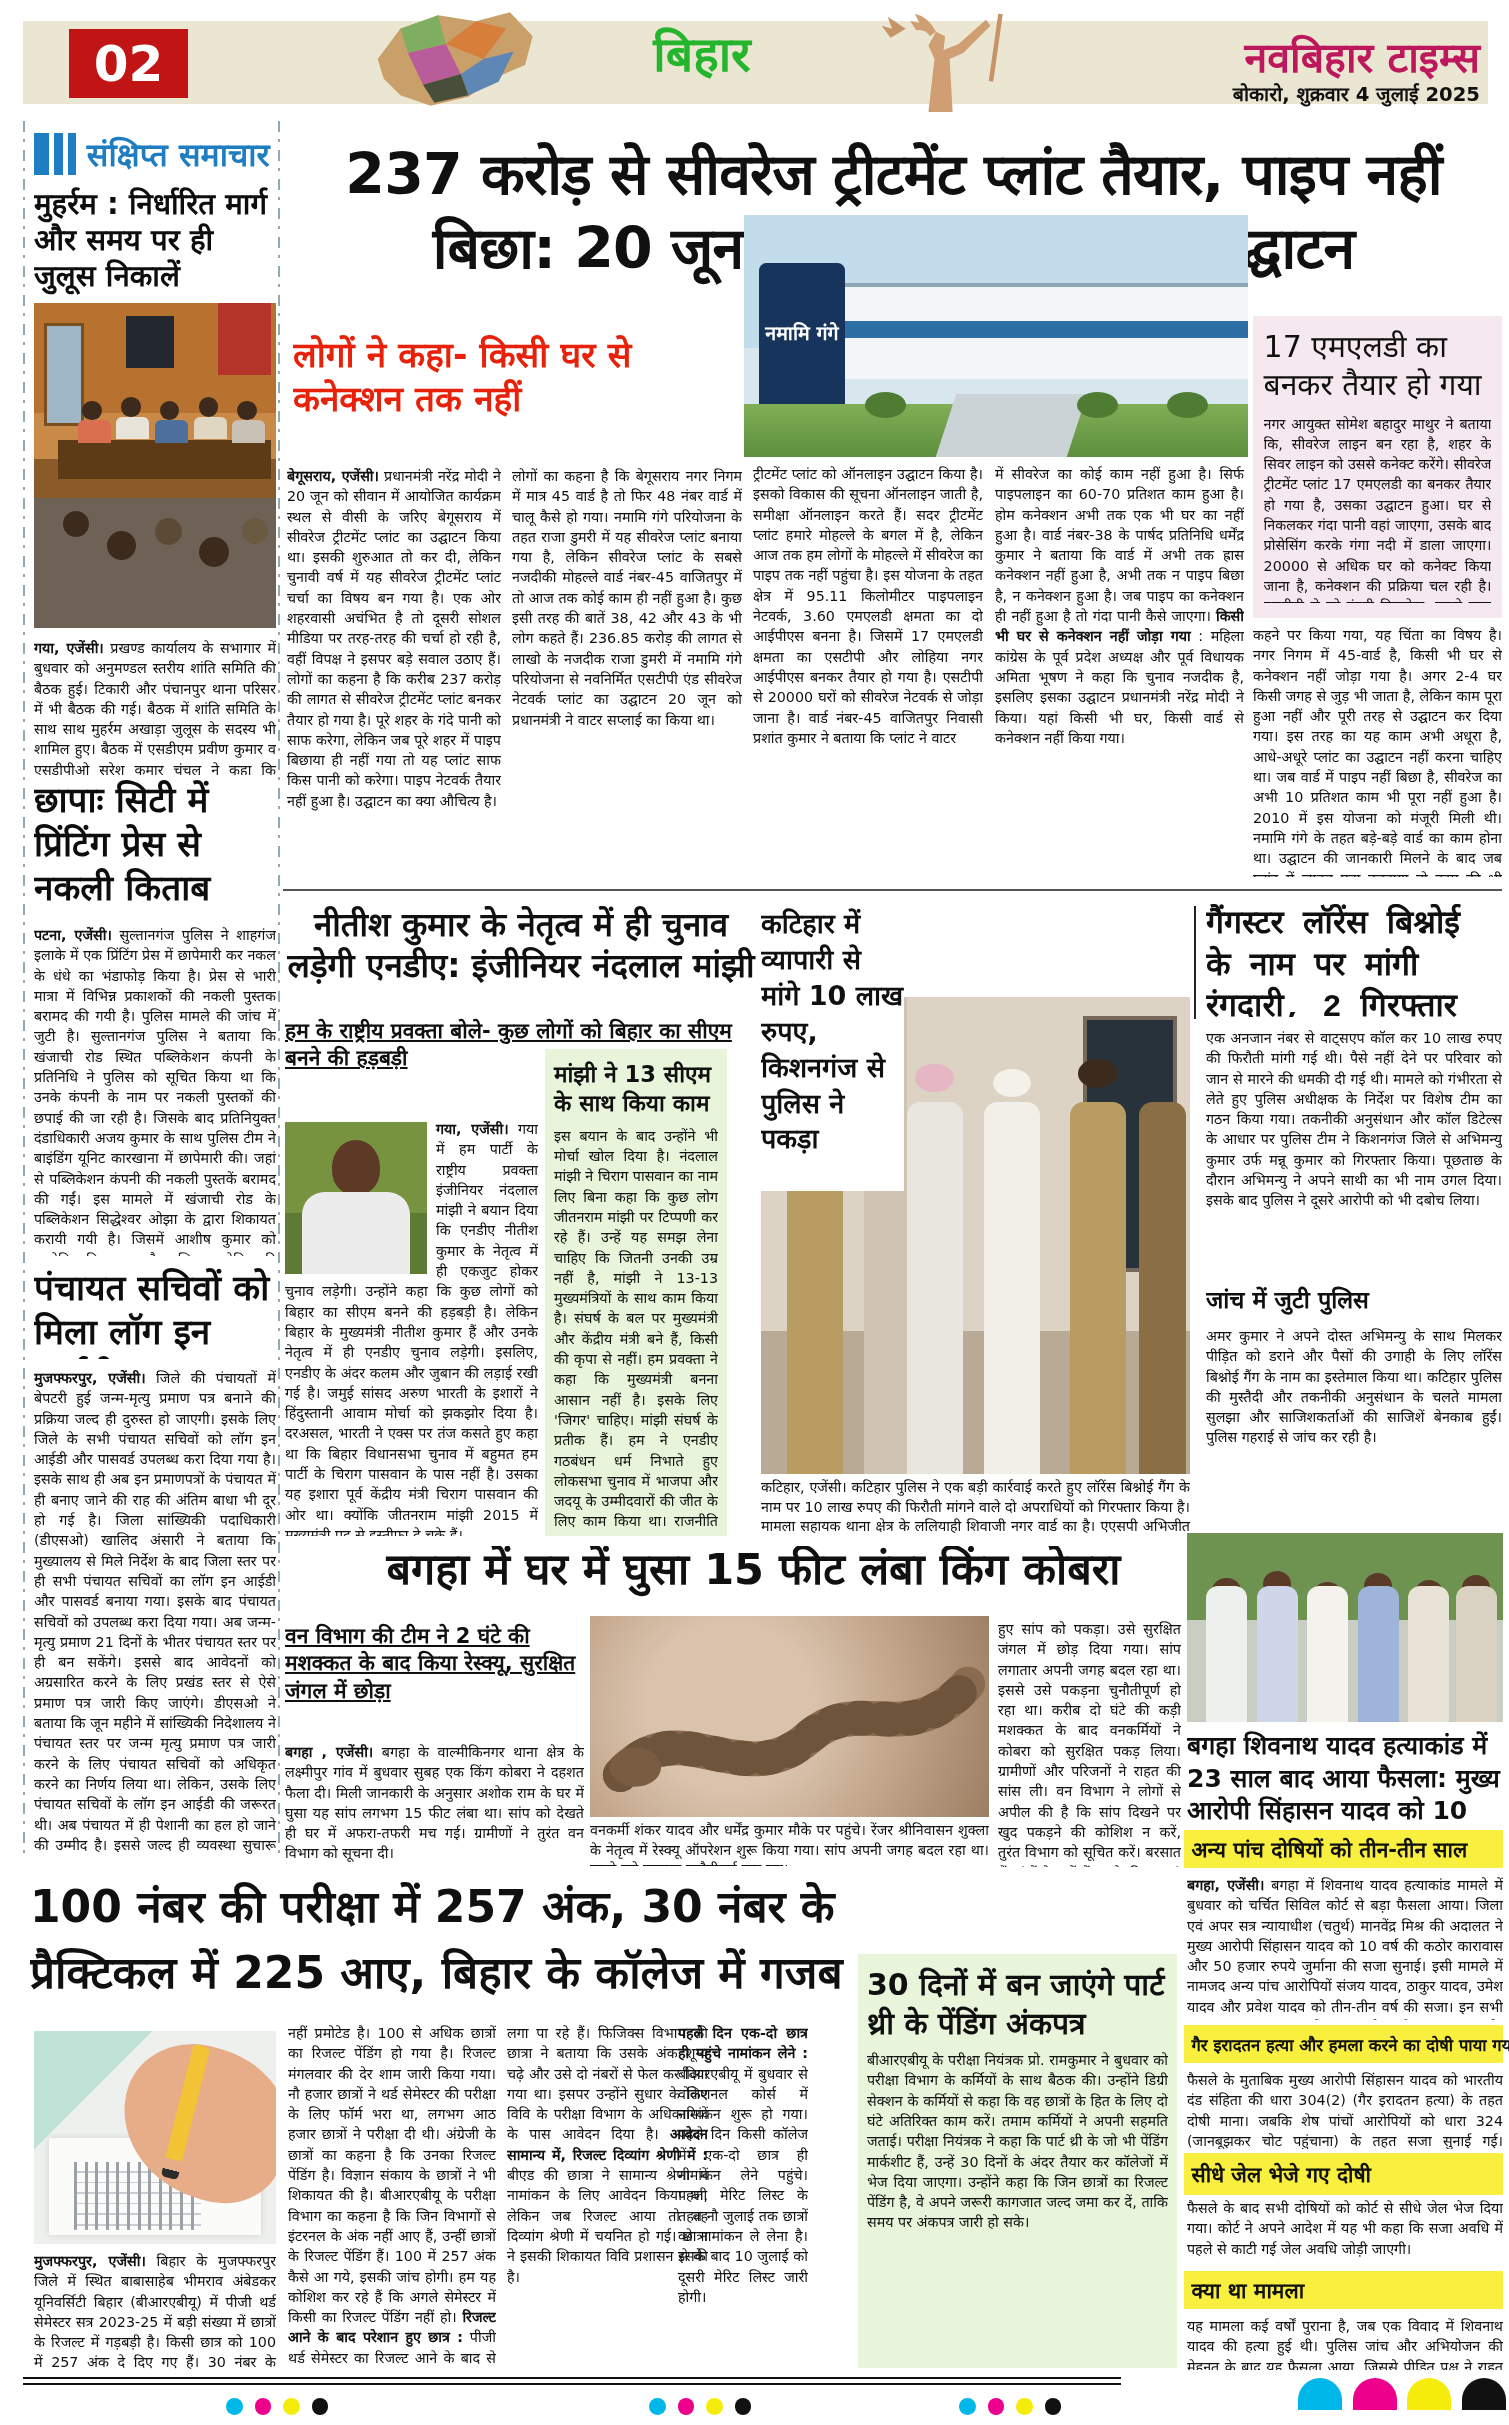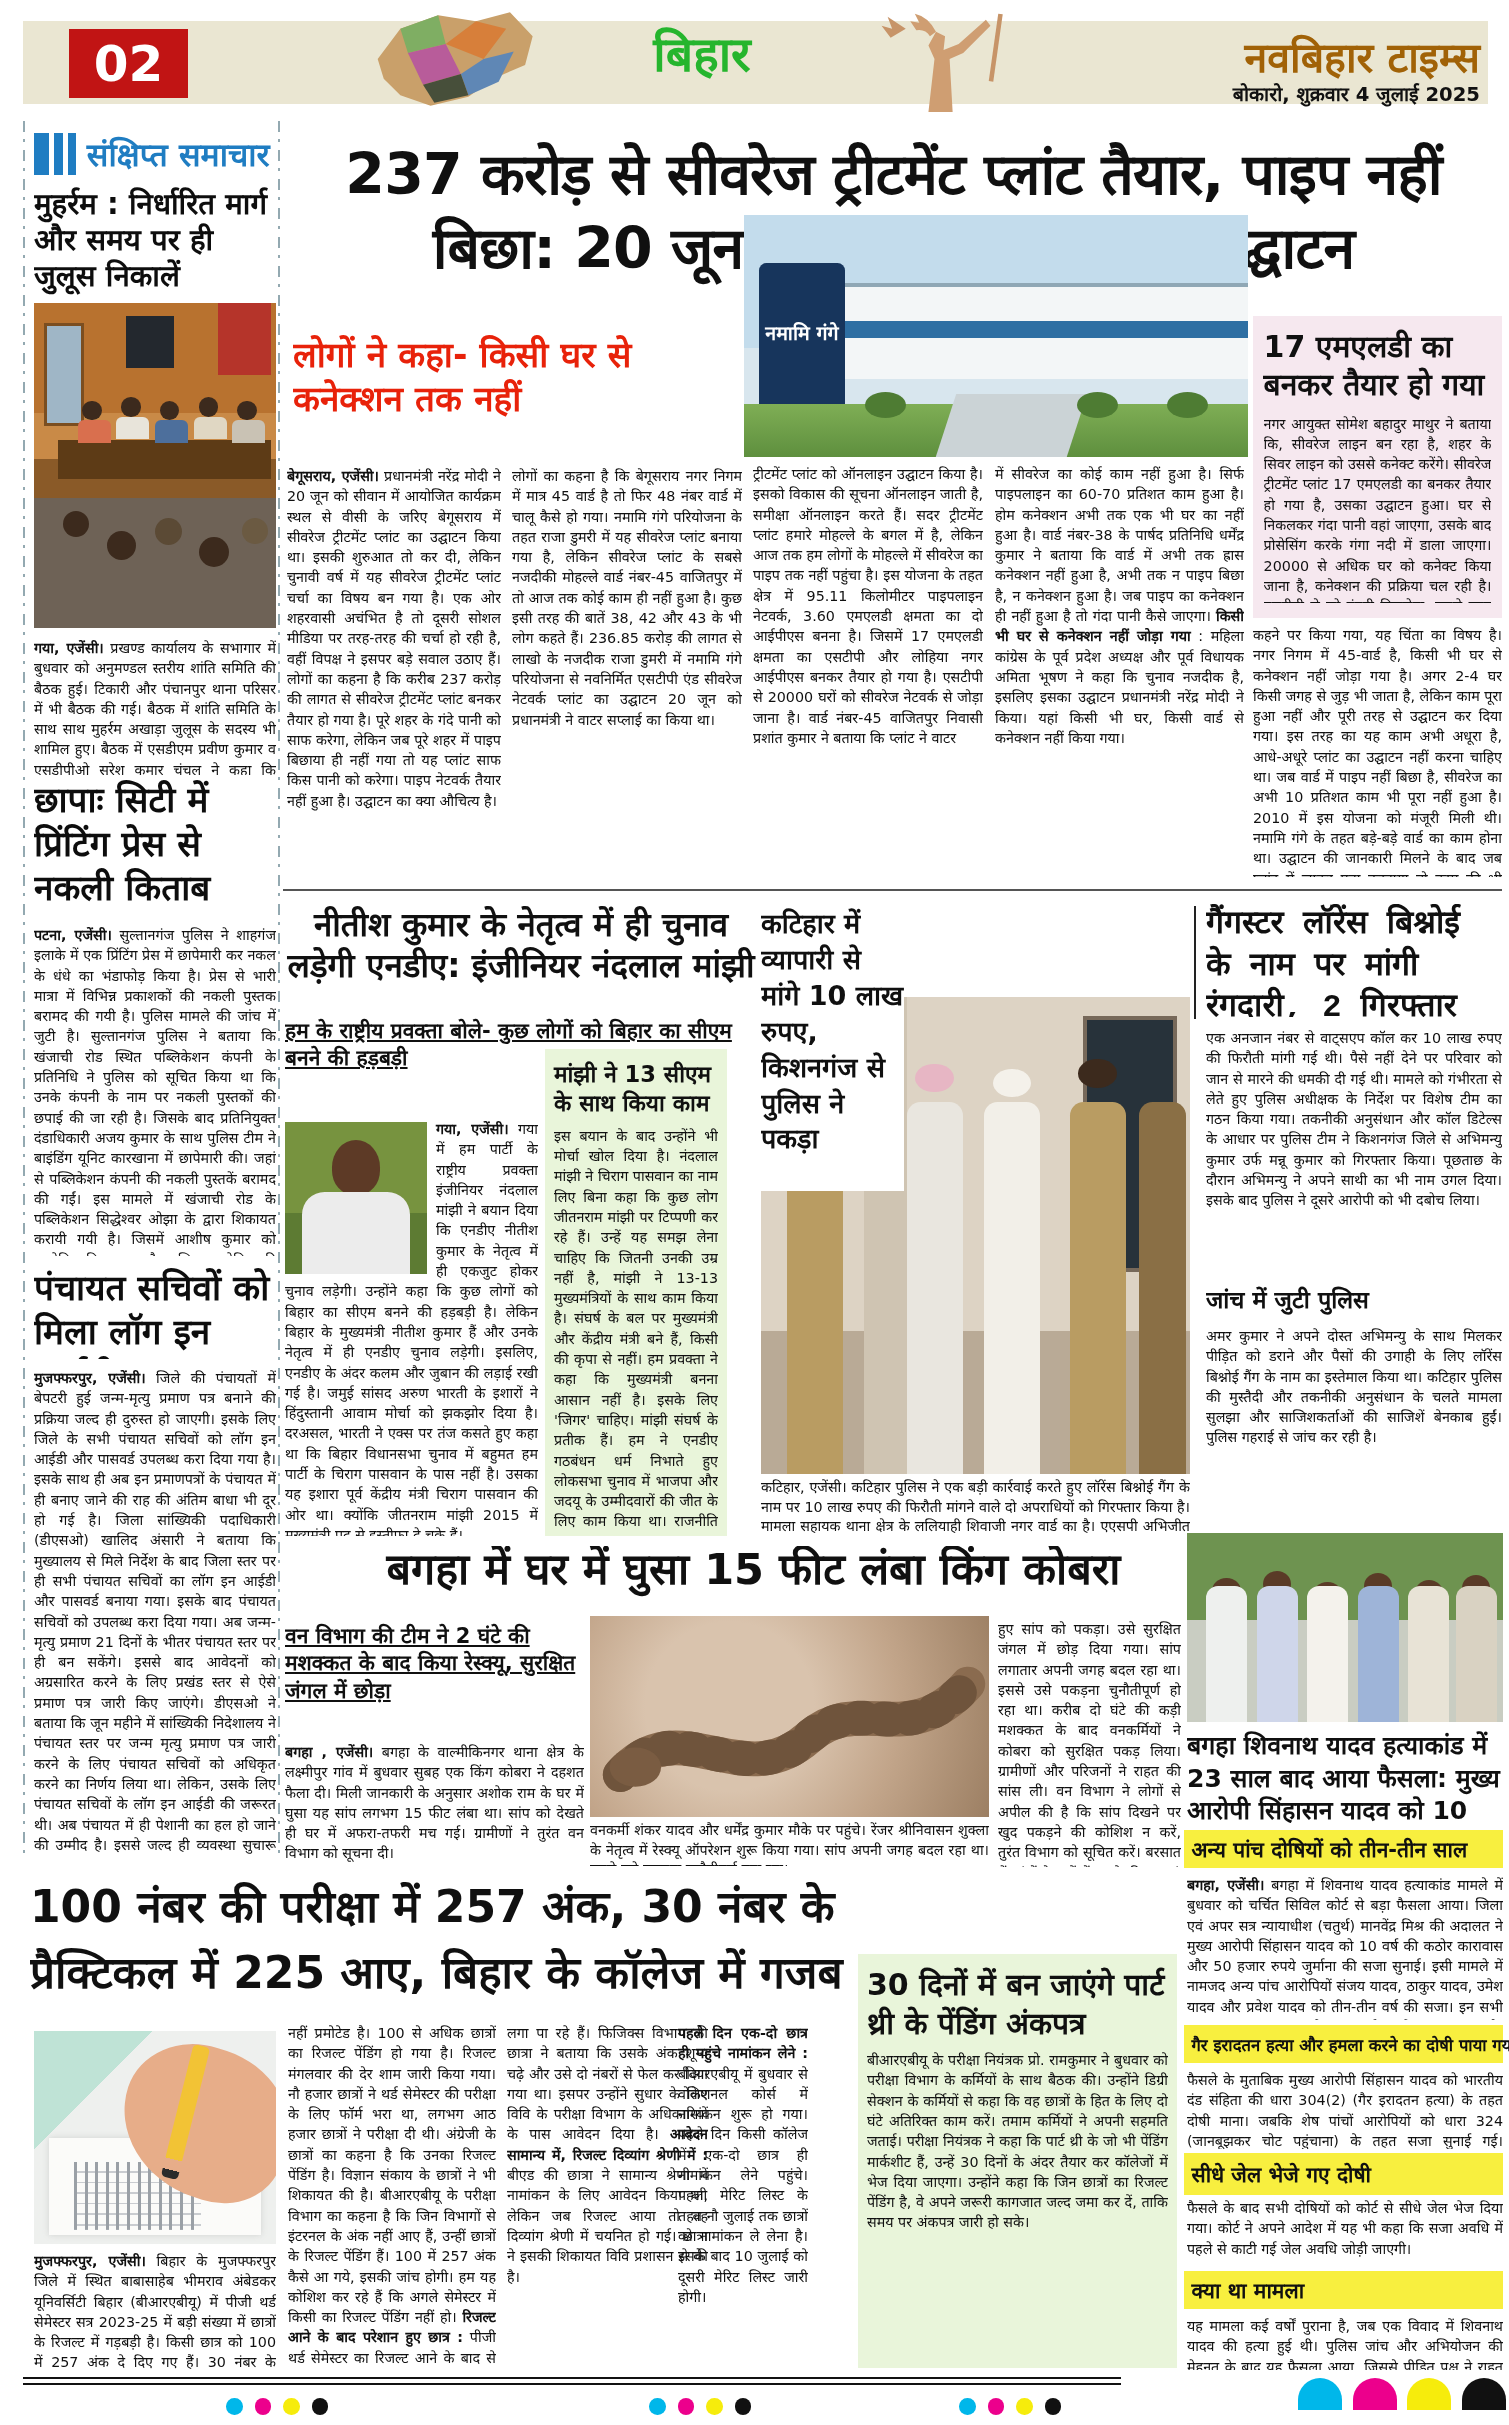--- a/index.html
+++ b/index.html
@@ -10,21 +10,21 @@
   .bt .dl{font-weight:bold;}
   .bt .ih{font-weight:bold;}
   .clip{overflow:hidden;}
 
   
   .mast-strip{left:22.6px;top:21px;width:1465px;height:83px;background:#eae6d2;}
   .pageno{left:69px;top:29px;width:119px;height:69px;background:#c11414;color:#fff;
           font-size:50px;font-weight:bold;display:flex;align-items:center;justify-content:center;}
   .section-title{left:581px;top:30px;width:242px;text-align:center;color:#25b52d;
           font-size:48px;font-weight:bold;line-height:1;}
-  .mast-title{left:1163px;top:38px;width:317px;text-align:right;color:#a16207;
+  .mast-title{left:1163px;top:38px;width:317px;text-align:right;color:#be185d;
           font-size:41px;font-weight:bold;line-height:1;}
   .mast-date{left:1163px;top:80px;width:317px;text-align:right;color:#111;
           font-size:19.6px;font-weight:bold;}
 
   
   .vdash{width:2.3px;background-image:repeating-linear-gradient(to bottom,#93a9b1 0 10.6px,transparent 10.6px 18px,#93a9b1 18px 21px,transparent 21px 29px);}
   .hrule{height:1.5px;background:#555;}
   .vrule{width:2.3px;background:#222;}
 
   
@@ -34,21 +34,21 @@
   .brief-title{color:#1f7dc2;font-size:32px;font-weight:bold;}
   .h-brief{font-size:29.4px;font-weight:bold;line-height:1.22;color:#0d0d0d;}
   .h-brief2{font-size:35px;font-weight:bold;line-height:1.25;color:#0d0d0d;}
 
   
   .lead-headline{left:285px;top:137px;width:1217px;height:190px;text-align:center;
       font-size:57px;font-weight:bold;line-height:1.3;letter-spacing:-0.8px;}
   .lead-subhead{left:293px;top:334px;width:434px;height:128px;color:#e8220a;
       font-size:35px;font-weight:bold;line-height:1.25;}
   .sidebar-pink{left:1253px;top:316px;width:249px;height:302px;background:#f6e8ef;padding:12px 10.6px;box-sizing:border-box;}
-  .sidebar-pink .t{font-size:30px;font-weight:bold;line-height:1.25;margin-bottom:10.6px;}
+  .sidebar-pink .t{font-size:30px;font-weight:normal;line-height:1.25;margin-bottom:10.6px;}
   .greenbox{background:#e9f5da;padding:10.6px 9px;box-sizing:border-box;}
   .greenbox .t{font-size:22.6px;font-weight:bold;line-height:1.3;margin-bottom:7.5px;}
 
   .h-mid{font-size:33px;font-weight:bold;line-height:1.25;text-align:center;}
   .h-sub{font-size:21px;font-weight:bold;line-height:1.3;text-decoration:underline;}
   .h-side{font-size:27px;font-weight:bold;line-height:1.33;}
   .h-gang{font-size:32px;font-weight:bold;line-height:1.3;}
   .h-cobra{font-size:43px;font-weight:bold;line-height:1.1;text-align:center;}
   .h-verdict{font-size:25px;font-weight:bold;line-height:1.3;}
   .h-exam{font-size:44px;font-weight:bold;line-height:1.5;}

